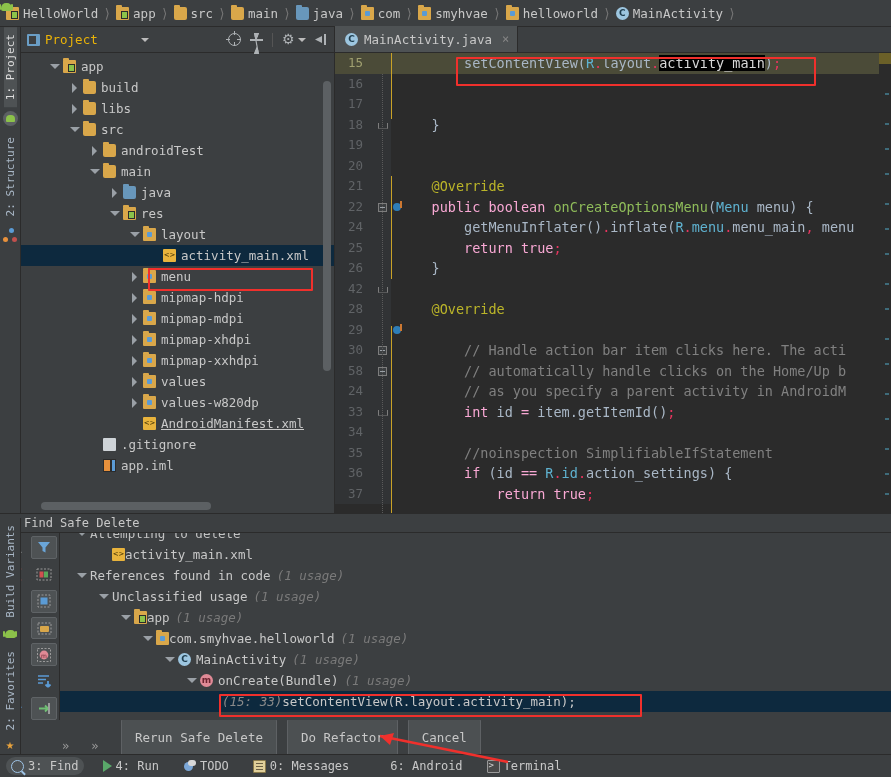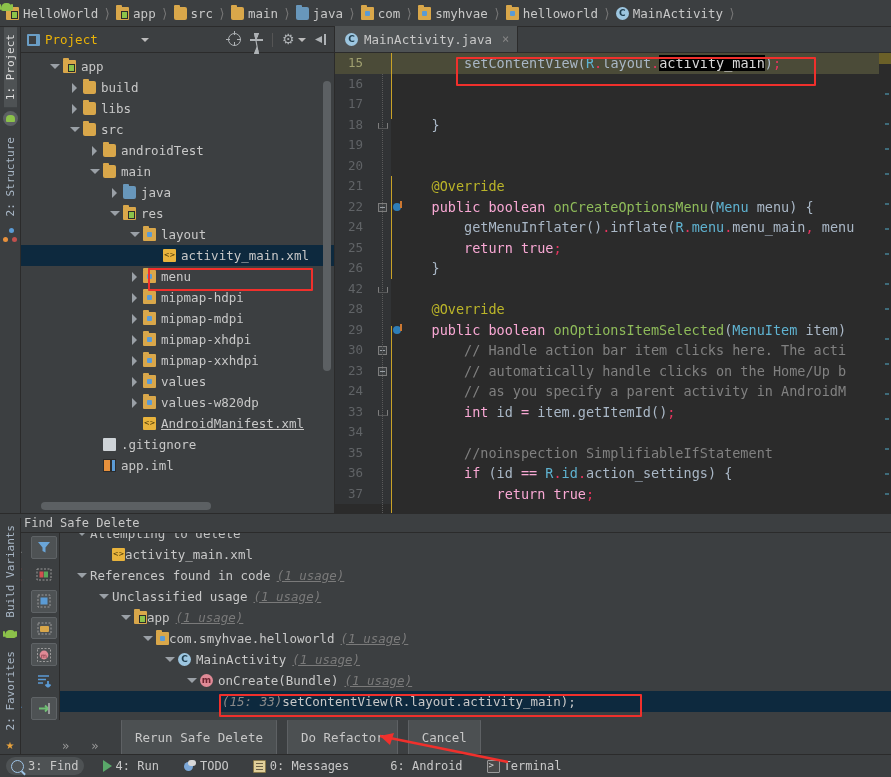--- a/index.html
+++ b/index.html
@@ -139,21 +139,21 @@
   .find-title { height:19px; flex:0 0 19px; display:flex; align-items:center; padding-left:24px;
                 font-size:12px; color:#c8c8c8; border-bottom:1px solid #2b2b2b;}
   .find-body { flex:1 1 auto; display:flex; min-height:0;}
   .find-tools { width:60px; flex:0 0 60px; display:flex; padding-top:3px; border-right:1px solid #2b2b2b;}
   .ftcol { width:30px; display:flex; flex-direction:column; align-items:center; gap:4px;}
   .fbtn { width:26px;height:25px; display:flex;align-items:center;justify-content:center; position:relative;}
   .fbtn.boxed { background:#4e5254; border:1px solid #5f6366; border-radius:2px;}
   .find-results { flex:1 1 auto; position:relative; overflow:hidden; background:#3c3f41;}
   .frow { height:21px; display:flex; align-items:center; white-space:nowrap; font-size:12.5px; color:#c8c8c8;}
   .frow.sel { background:#0d293e; }
-  .usage { color:#7a7a7a; font-style:italic; margin-left:6px;text-decoration:underline;}
+  .usage { color:#7a7a7a; font-style:italic; margin-left:6px;}
   .fcode { color:#c8c8c8; }
   .loc { color:#8a8a8a; font-style:italic; }
 
   .buttons { height:34px; flex:0 0 34px; display:flex; align-items:center; gap:10px;
              padding-left:121px; background:#3c3f41;}
   .btn { height:39px; min-width:64px; padding:0 13px; background:#4c5052; border:1px solid #5e6164;
          border-radius:3px; color:#c8c8c8; font-size:12.5px; display:flex; align-items:center; justify-content:center;
          font-family:"DejaVu Sans Mono","Liberation Mono",monospace;}
 
   
@@ -377,23 +377,23 @@
             <div class="codeline"><div class="gutter">18</div><div class="marks"></div><div class="ctext"><span>    }</span></div></div>
             <div class="codeline"><div class="gutter">19</div><div class="marks"></div><div class="ctext"></div></div>
             <div class="codeline"><div class="gutter">20</div><div class="marks"></div><div class="ctext"></div></div>
             <div class="codeline"><div class="gutter">21</div><div class="marks"></div><div class="ctext"><span>    </span><span class="ann">@Override</span></div></div>
             <div class="codeline"><div class="gutter">22</div><div class="marks"><span class="ovrmark" style="top: 4px;"></span></div><div class="ctext"><span>    </span><span class="kw2">public </span><span class="kw2">boolean </span><span class="mth">onCreateOptionsMenu</span><span>(</span><span class="typ">Menu</span><span> menu) {</span></div></div>
             <div class="codeline"><div class="gutter">24</div><div class="marks"></div><div class="ctext"><span>        getMenuInflater</span><span>()</span><span class="punc">.</span><span>inflate</span><span>(</span><span class="typ">R</span><span class="punc">.</span><span class="typ">menu</span><span class="punc">.</span><span>menu_main</span><span class="punc">,</span><span> menu</span></div></div>
             <div class="codeline"><div class="gutter">25</div><div class="marks"></div><div class="ctext"><span>        </span><span class="kw2">return true</span><span class="punc">;</span></div></div>
             <div class="codeline"><div class="gutter">26</div><div class="marks"></div><div class="ctext"><span>    }</span></div></div>
             <div class="codeline"><div class="gutter">42</div><div class="marks"></div><div class="ctext"></div></div>
             <div class="codeline"><div class="gutter">28</div><div class="marks"></div><div class="ctext"><span>    </span><span class="ann">@Override</span></div></div>
-            <div class="codeline"><div class="gutter">29</div><div class="marks"><span class="ovrmark" style="top: 4px;"></span></div><div class="ctext"><span>    </span><span class="kw2">public </span><span class="kw2">boolean </span><span class="mth">onOptionsItemSelected</span><span>(</span><span class="typ">MenuItem</span><span> item)</span></div></div>
+            <div class="codeline"><div class="gutter">29</div><div class="marks"><span class="ovrmark" style="top: 4px;"></span></div></div>
             <div class="codeline"><div class="gutter">30</div><div class="marks"></div><div class="ctext"><span>        </span><span class="cmt">// Handle action bar item clicks here. The acti</span></div></div>
-            <div class="codeline"><div class="gutter">23</div><div class="marks"></div><div class="ctext"><span>        </span><span class="cmt">// automatically handle clicks on the Home/Up b</span></div></div>
+            <div class="codeline"><div class="gutter">58</div><div class="marks"></div><div class="ctext"><span>        </span><span class="cmt">// automatically handle clicks on the Home/Up b</span></div></div>
             <div class="codeline"><div class="gutter">24</div><div class="marks"></div><div class="ctext"><span>        </span><span class="cmt">// as you specify a parent activity in AndroidM</span></div></div>
             <div class="codeline"><div class="gutter">33</div><div class="marks"></div><div class="ctext"><span>        </span><span class="kw2">int </span><span>id </span><span class="kw2">= </span><span>item.getItemId</span><span>()</span><span class="punc">;</span></div></div>
             <div class="codeline"><div class="gutter">34</div><div class="marks"></div><div class="ctext"></div></div>
             <div class="codeline"><div class="gutter">35</div><div class="marks"></div><div class="ctext"><span>        </span><span class="cmt">//noinspection SimplifiableIfStatement</span></div></div>
             <div class="codeline"><div class="gutter">36</div><div class="marks"></div><div class="ctext"><span>        </span><span class="kw2">if </span><span>(id </span><span class="kw2">== </span><span class="typ">R</span><span class="punc">.</span><span class="typ">id</span><span class="punc">.</span><span>action_settings</span><span>) {</span></div></div>
             <div class="codeline"><div class="gutter">37</div><div class="marks"></div><div class="ctext"><span>            </span><span class="kw2">return true</span><span class="punc">;</span></div></div>
           </div>
         <div class="ed-scroll">
           <div class="ed-olive"></div>
         <span style="position: absolute; right: 2px; width: 4px; height: 2px; background: rgb(62, 107, 122); top: 40px;"></span>

